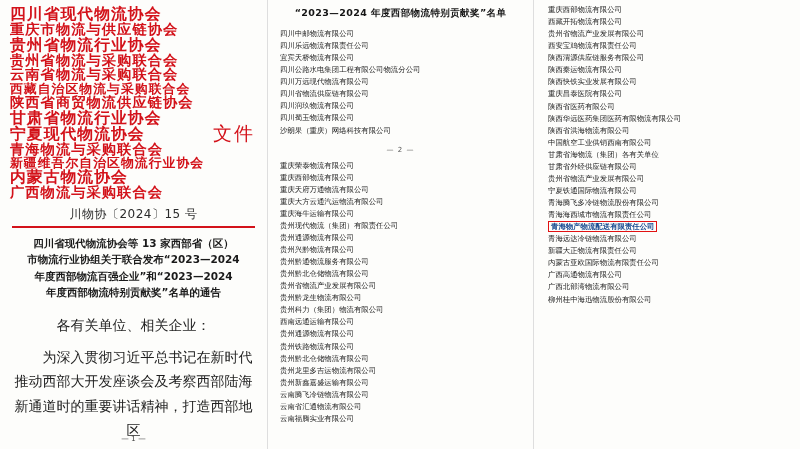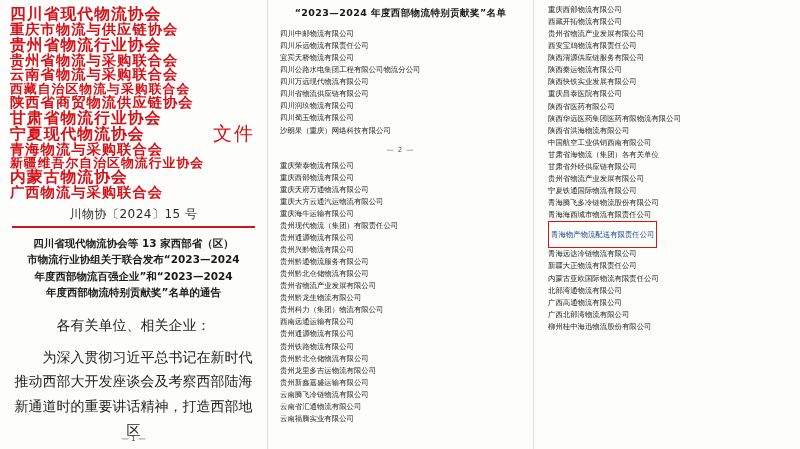--- a/index.html
+++ b/index.html
@@ -60,22 +60,22 @@
   .list-title{
     text-align:center;color:#141414;font-weight:bold;font-size:9.5px;
     letter-spacing:.4px;margin:3px 0 8px 0;
   }
   .group{margin-bottom:9px;}
   .entry{
     color:#232323;font-size:7.4px;line-height:1.63;white-space:nowrap;
     overflow:hidden;text-overflow:clip;
   }
   .hl{
-    display:inline-block;border:1.6px solid #e11212;padding:8px 2px;
-    line-height:1.25;color:#17498f;font-weight:normal;
+    display:inline-block;border:1.6px solid #e11212;padding:0px 2px;
+    line-height:1.25;color:#17498f;font-weight:bold;
   }
   .mid-pagenum{
     text-align:center;font-size:7px;color:#555;margin:4px 0 6px 0;letter-spacing:1px;
   }
 </style>
 </head>
 <body>
 
 <div class="page">
 
@@ -178,20 +178,19 @@
       <div class="entry">贵州省物流产业发展有限公司</div>
       <div class="entry">宁夏铁通国际物流有限公司</div>
       <div class="entry">青海腾飞多冷链物流股份有限公司</div>
       <div class="entry">青海海西城市物流有限责任公司</div>
       <div class="entry">
         <span class="hl">青海物产物流配送有限责任公司</span>
       </div>
       <div class="entry">青海远达冷链物流有限公司</div>
       <div class="entry">新疆大正物流有限责任公司</div>
       <div class="entry">内蒙古亚欧国际物流有限责任公司</div>
-      <div class="entry">北部湾通物流有限公司</div>
       <div class="entry">广西高通物流有限公司</div>
       <div class="entry">广西北部湾物流有限公司</div>
       <div class="entry">柳州桂中海迅物流股份有限公司</div>
     </div>
   </div>
 
 </div>
 
 </body></html>

